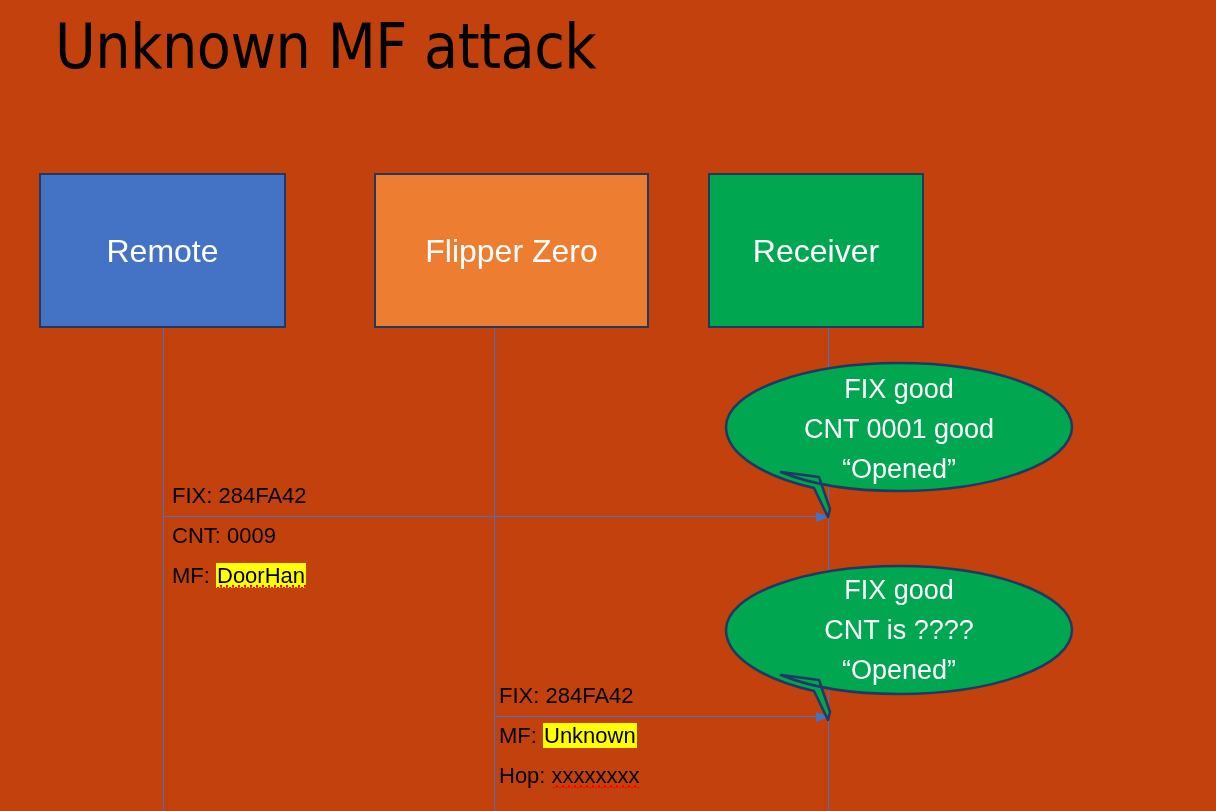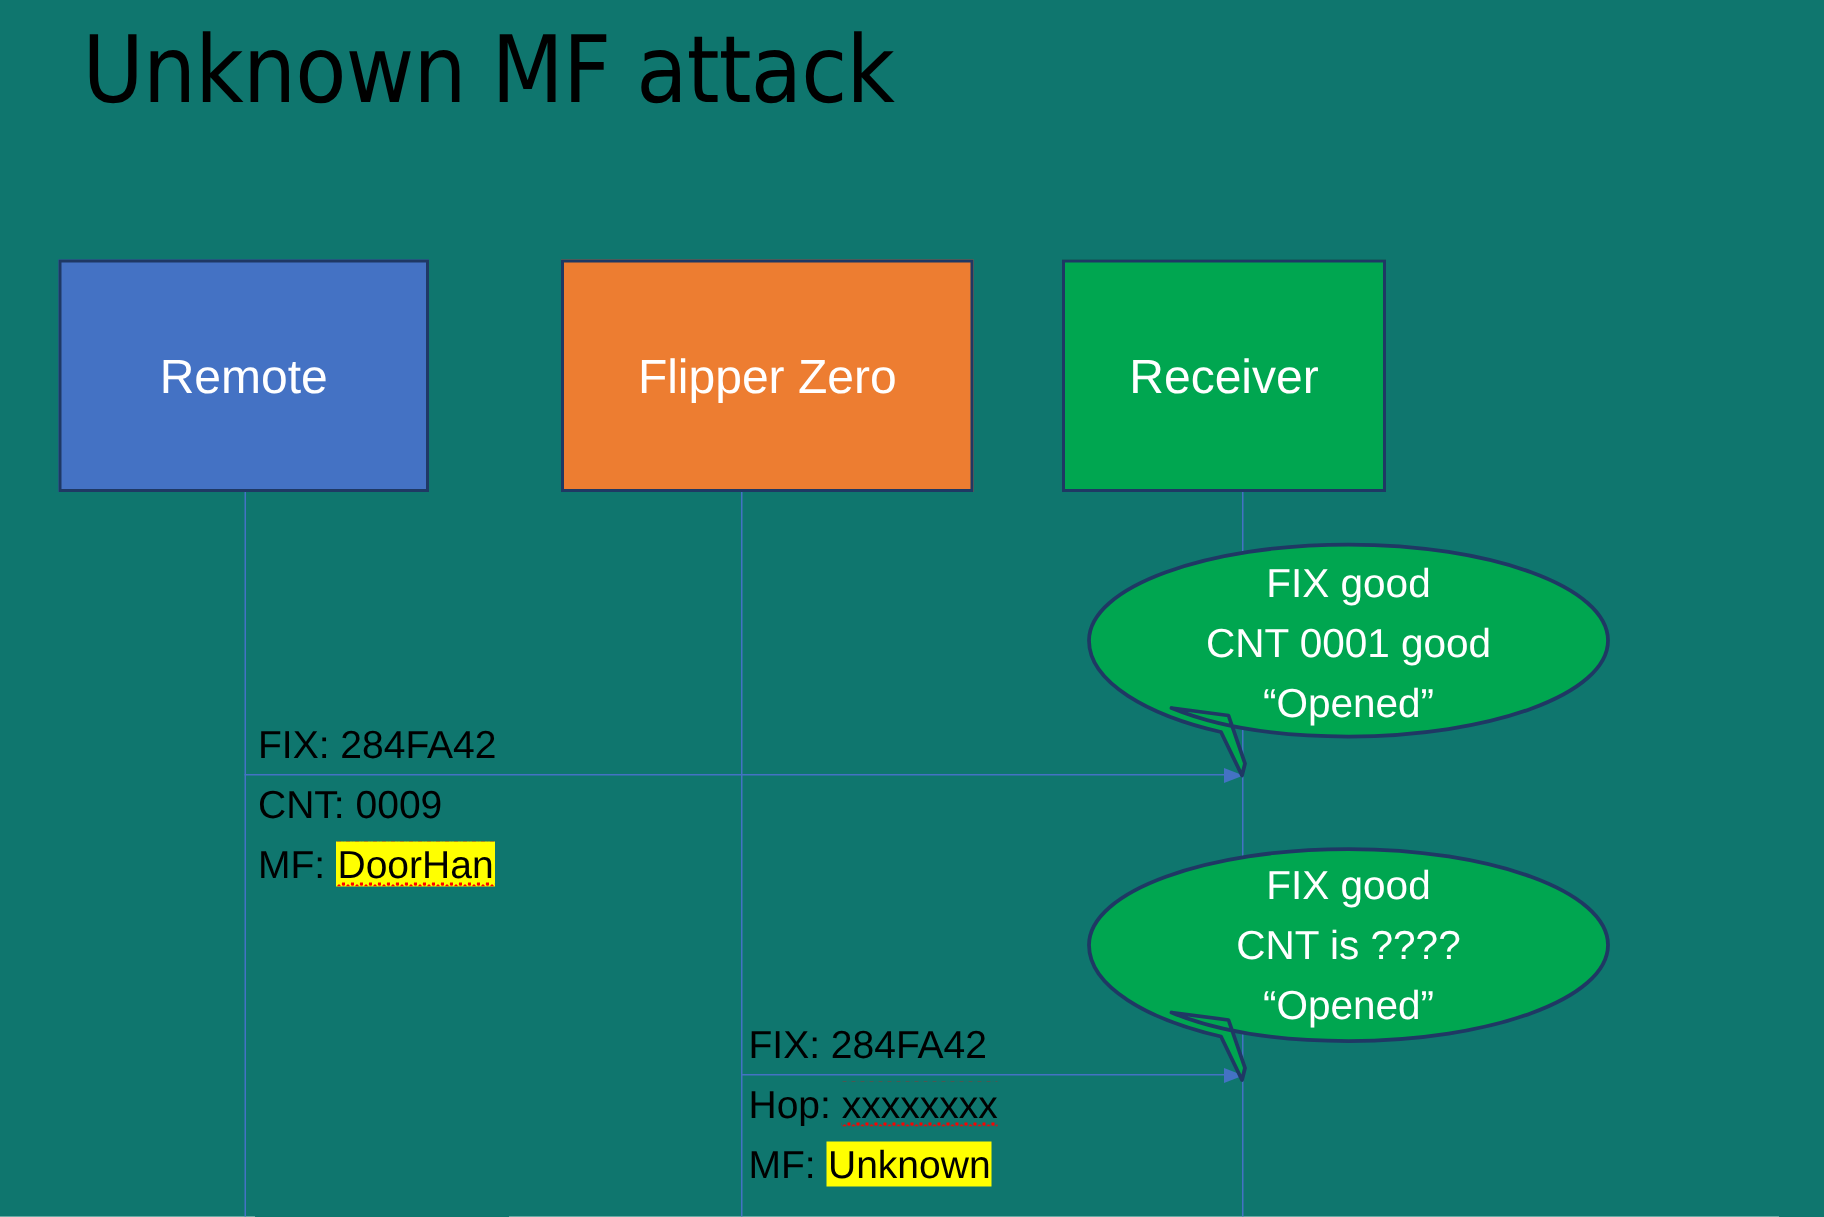--- a/index.html
+++ b/index.html
@@ -13,21 +13,21 @@
     position: relative;
     overflow: hidden;
     font-family: "Liberation Sans", sans-serif;
     color: #000000;
   }
   #slide {
     position: absolute;
     left: 0; top: 0;
     width: 1216px;
     height: 811px;
-    background: #0f766e;
+    background: #c2410c;
   }
 
   
   .slide-title {
     position: absolute;
     left: 55px;
     top: 8px;
     font-size: 62px;
     line-height: 78px;
     font-weight: 400;
@@ -79,21 +79,21 @@
     border-left: 13px solid #4472C4;
     border-top: 5px solid transparent;
     border-bottom: 5px solid transparent;
   }
   #arrow-msg-1 { left: 163px; top: 516px; width: 665px; }
   #arrow-msg-2 { left: 494px; top: 716px; width: 334px; }
 
   
   .msg-label {
     position: absolute;
-    font-size: 26px;
+    font-size: 22px;
     line-height: 40px;
     color: #000000;
     white-space: nowrap;
   }
   #label-msg-1 { left: 172px; top: 476px; }
   #label-msg-2 { left: 499px; top: 676px; }
   .msg-label .ln { display: block; }
 
   .hl {
     background: #FFFF00;
@@ -154,22 +154,22 @@
   <div class="msg-arrow" id="arrow-msg-1"></div>
   <div class="msg-label" id="label-msg-1">
     <span class="ln">FIX: 284FA42</span>
     <span class="ln">CNT: 0009</span>
     <span class="ln"><span>MF: </span><span class="hl sp">DoorHan</span></span>
   </div>
 
   <div class="msg-arrow" id="arrow-msg-2"></div>
   <div class="msg-label" id="label-msg-2">
     <span class="ln">FIX: 284FA42</span>
+    <span class="ln"><span>MF: </span><span class="hl">Unknown</span></span>
     <span class="ln"><span>Hop: </span><span class="sp">xxxxxxxx</span></span>
-    <span class="ln"><span>MF: </span><span class="hl">Unknown</span></span>
   </div>
 
   <div class="bubble" id="bubble-1">
     <svg width="362" height="168" viewBox="0 0 362 168">
       <path d="M 181,6 C 275,6 354,34 354,70 C 354,106 275,134 181,134
                C 133,134 92,127 63,115
                L 101,120 L 112,152 L 110,160 L 96,131
                C 48,120 8,98 8,70 C 8,34 87,6 181,6 Z" fill="#00A650" stroke="#1F3864" stroke-width="2.5" stroke-linejoin="round"></path>
     </svg>
     <div class="bubble-text">

